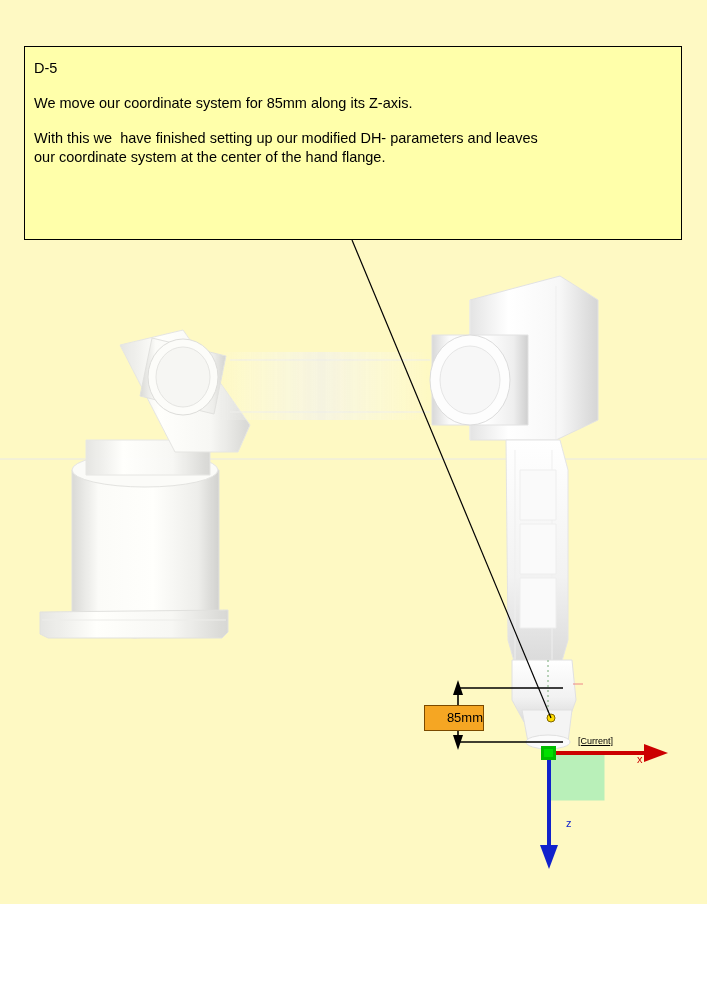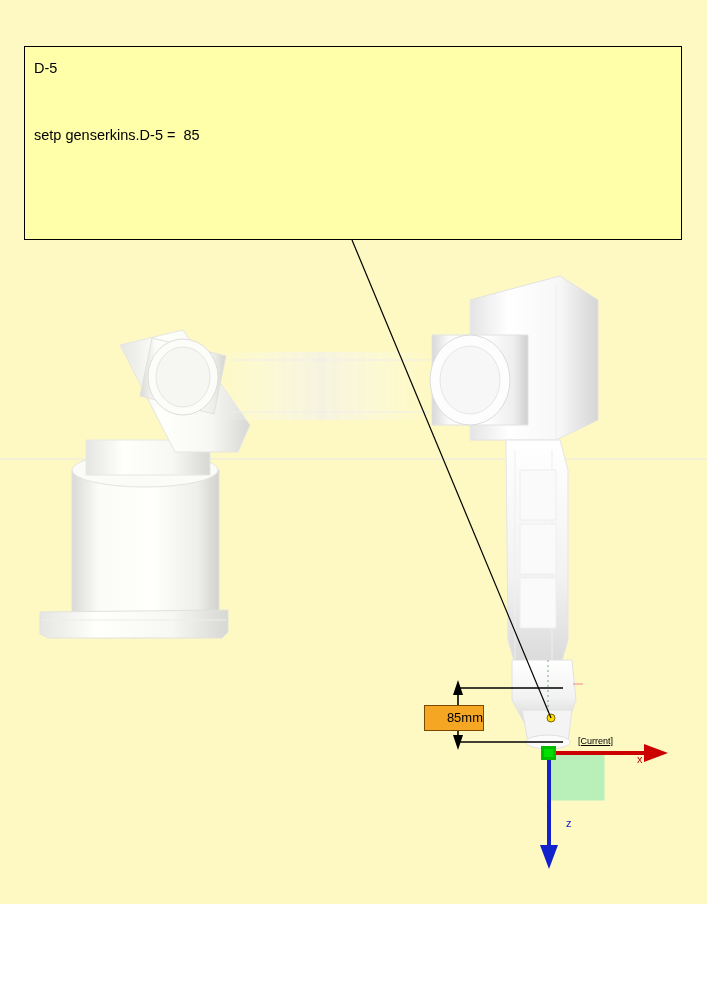--- a/index.html
+++ b/index.html
@@ -207,23 +207,25 @@
     <rect x="544" y="749" width="9" height="8" fill="#00e000"></rect>
   </svg>
 
   <svg id="leader" viewBox="0 0 707 1000" xmlns="http://www.w3.org/2000/svg">
     <line x1="352" y1="240" x2="551" y2="718" stroke="#000000" stroke-width="1.2"></line>
   </svg>
 
   <div id="note">
     <div class="line">D-5</div>
     <div class="gap"></div>
+    <div class="line">We move our coordinate system for 85mm along its Z-axis.</div>
     <div class="gap"></div>
+    <div class="line">With this we  have finished setting up our modified DH- parameters and leaves</div>
+    <div class="line">our coordinate system at the center of the hand flange.</div>
     <div class="gap"></div>
-    <div class="line">setp genserkins.D-5 =  85</div>
   </div>
 
   <div id="dim-label">85mm</div>
 
   <div id="label-current">[Current]</div>
   <div id="label-x">x</div>
   <div id="label-z">z</div>
 
 </div>
 

